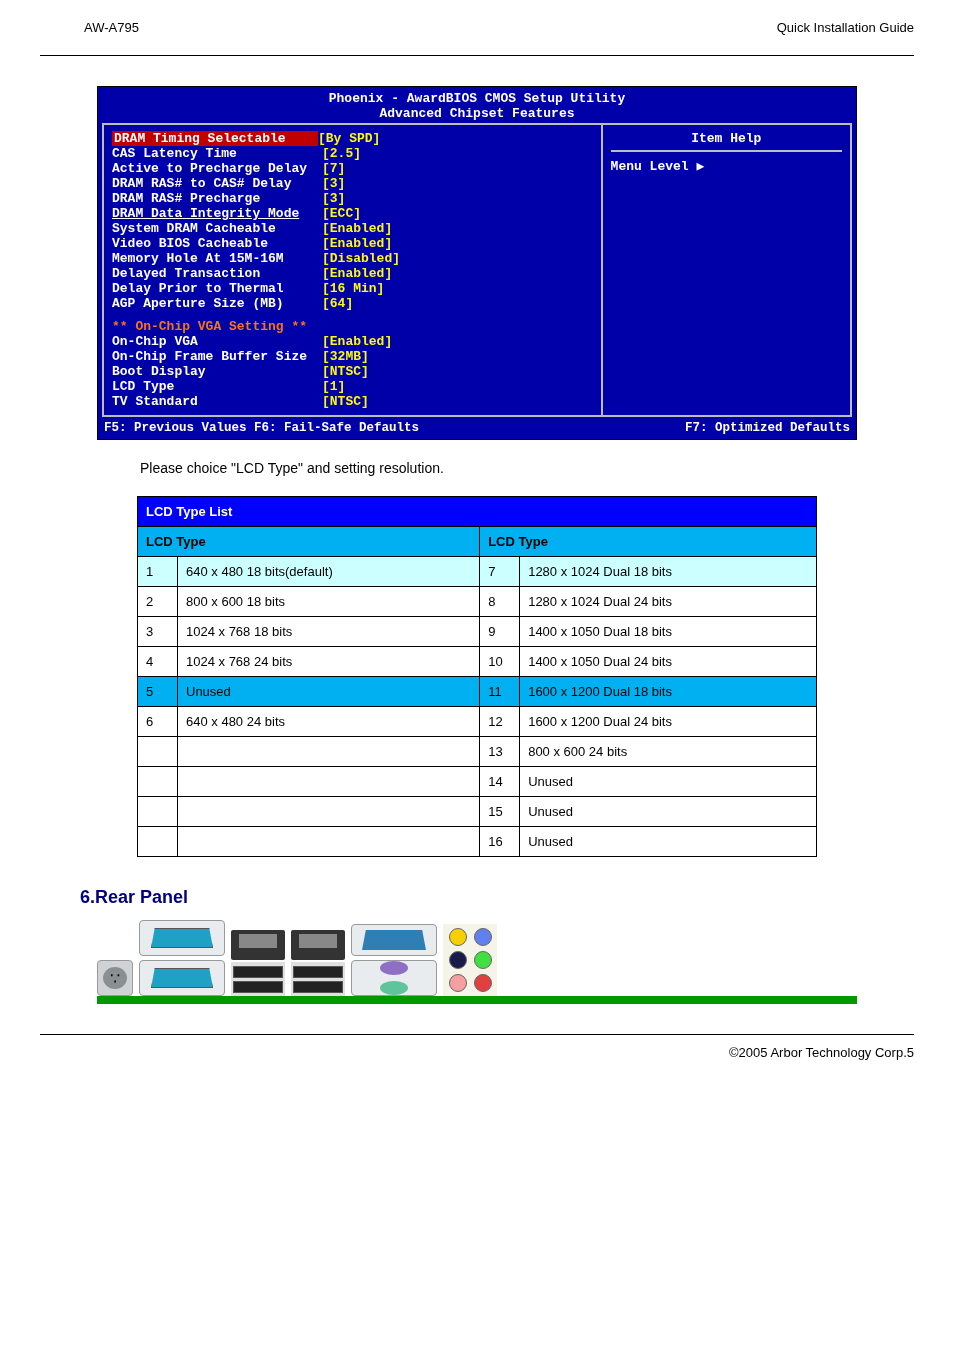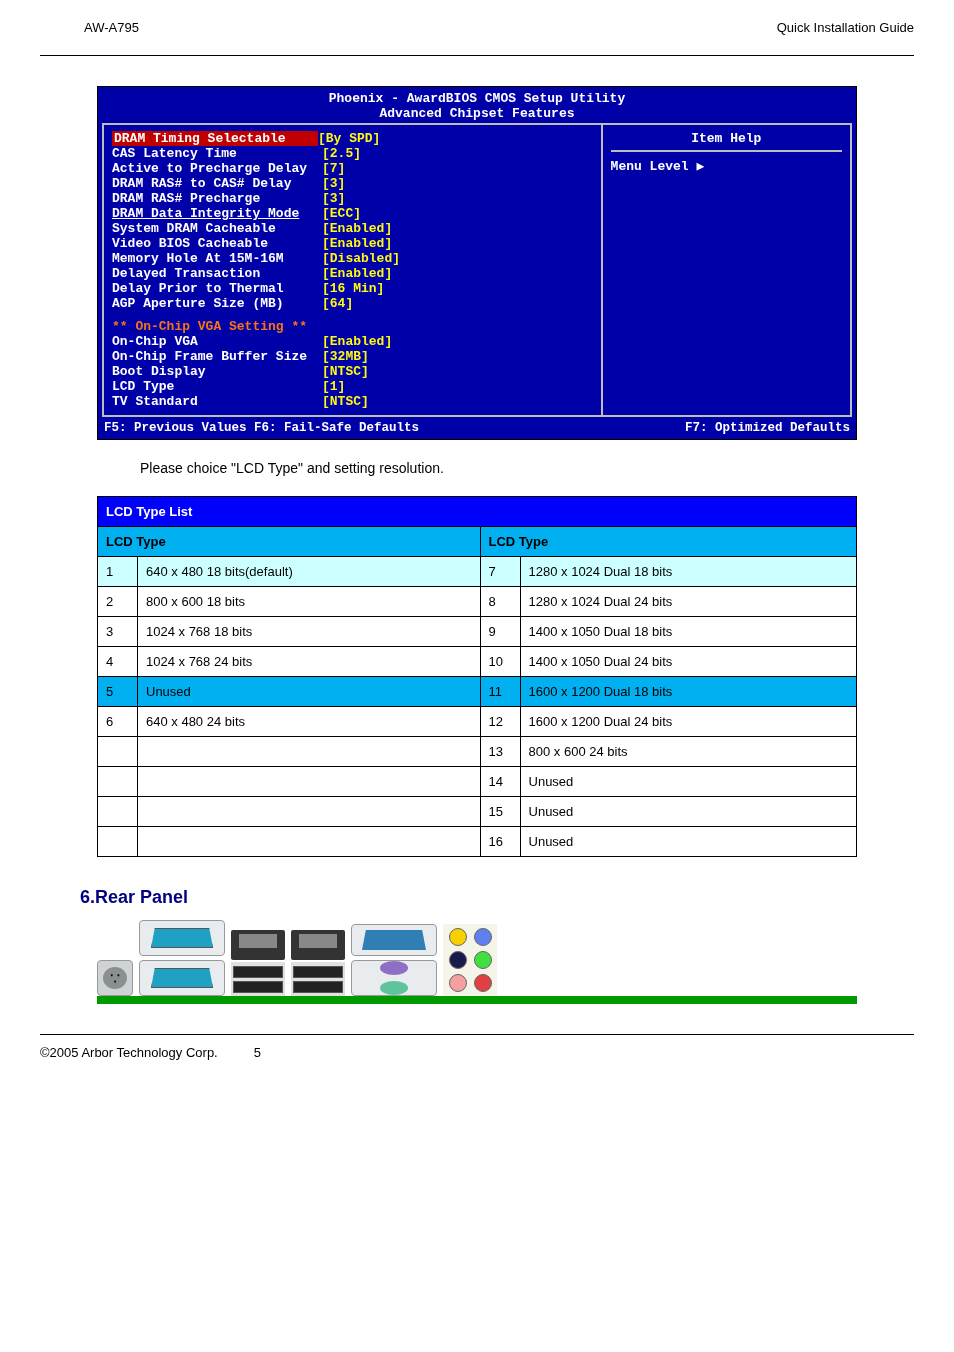--- a/index.html
+++ b/index.html
@@ -20,24 +20,23 @@
   }
   .header-flex {
     display: flex;
     justify-content: space-between;
     font-size: 13px;
     margin-bottom: 6px;
     margin-left: 44px;
   }
   .footer-flex {
     display: flex;
-    justify-content: flex-start;
+    justify-content: flex-end;
     font-size: 13px;
     margin-top: 6px;
-    gap: 36px;
   }
   .bios-image {
     margin: 0 auto;
     width: 760px;
     border: 1px solid #000;
   }
   .bios-container {
     background: #0000a8;
     color: #fff;
     font-family: "Courier New", monospace;
@@ -93,21 +92,21 @@
     padding: 4px 6px;
     font-size: 12.5px;
   }
   .bios-footer-line {
     display: flex;
     justify-content: space-between;
     white-space: nowrap;
   }
   .table-wrap {
     margin: 20px auto 16px auto;
-    width: 760px;
+    width: 680px;
   }
   table.lcd {
     border-collapse: collapse;
     width: 100%;
     font-size: 13px;
   }
   table.lcd td, table.lcd th {
     border: 1.5px solid #000;
     padding: 6px 8px;
     text-align: left;

